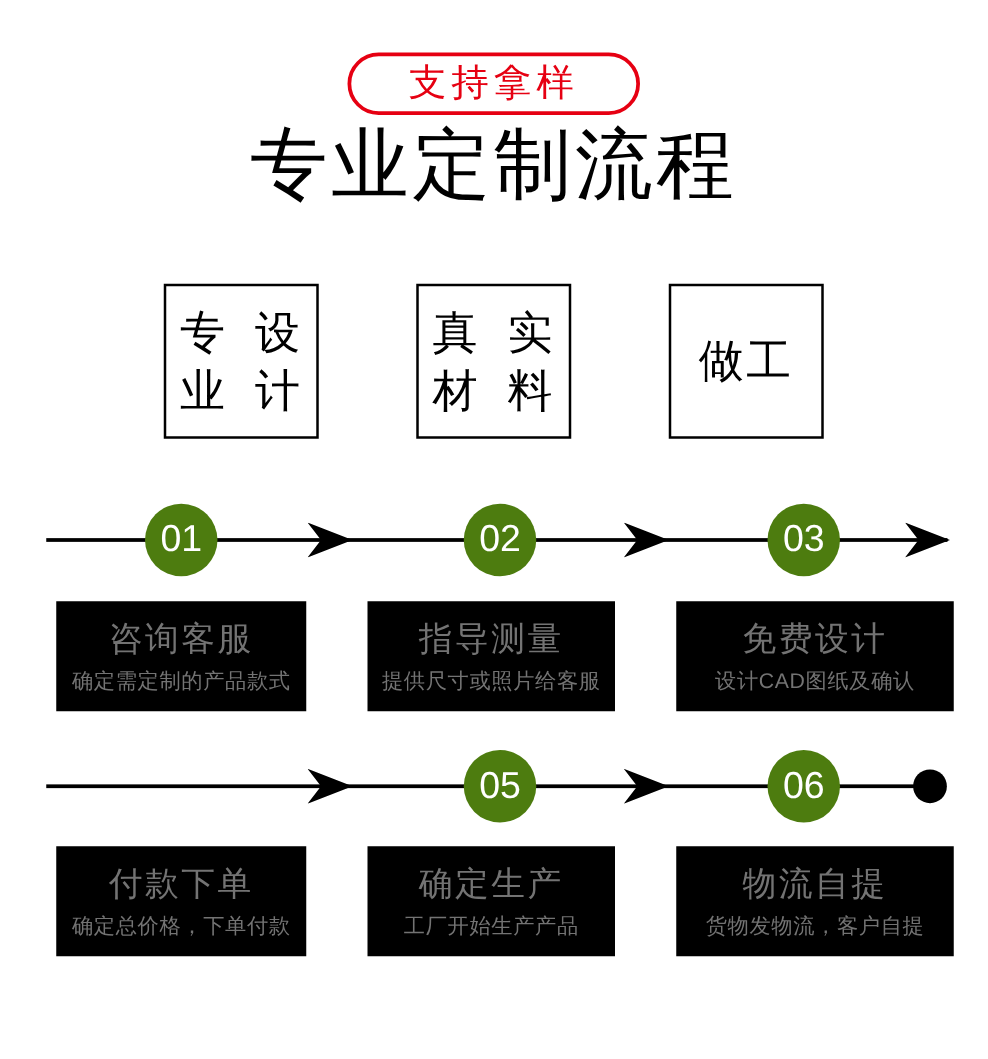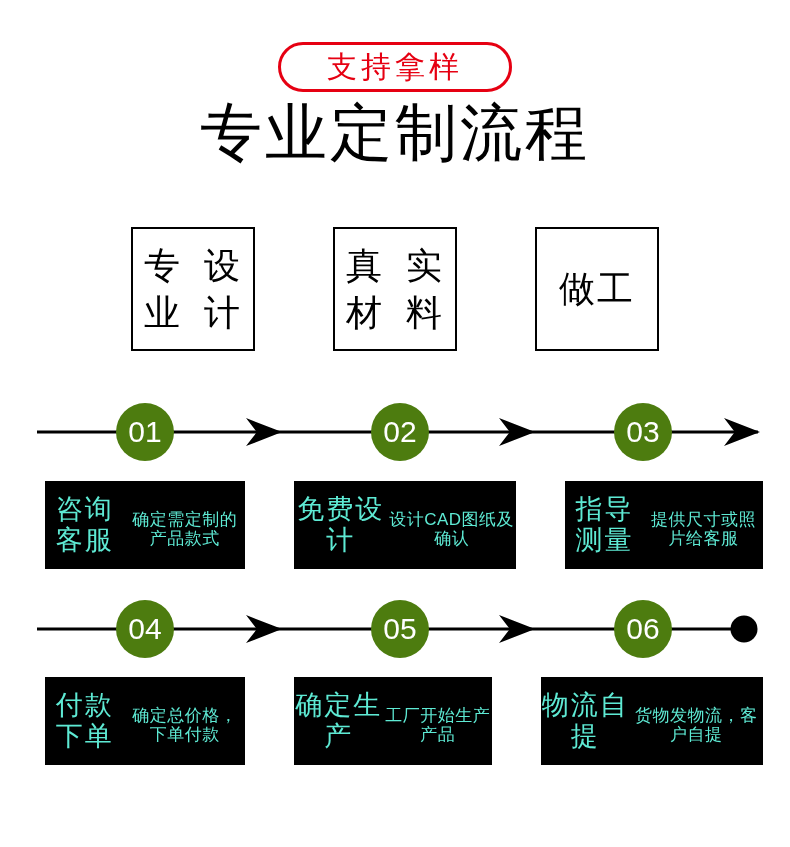--- a/index.html
+++ b/index.html
@@ -85,23 +85,23 @@
   }
   
   .info-row{
     display:flex;
     padding-left:45px;
     gap:49px;
   }
   .info-row.r1{margin-top:19px;}
   .info-row.r2{margin-top:18px;}
   .info-box{
-    background:#000;color:#5eead4;
+    background:#000;color:#737373;
     height:88px;
-    display:flex;flex-direction:row;
+    display:flex;flex-direction:column;
     align-items:center;justify-content:center;
     text-align:center;
     flex:none;
   }
   .info-box.w1{width:200px;}
   .info-box.w2{width:198px;}
   .info-box.w3{width:222px;}
   .info-title{font-size:27px;font-weight:500;letter-spacing:2px;line-height:1.15;}
   .info-desc{font-size:17px;margin-top:9px;letter-spacing:0.5px;line-height:1.1;}
 </style>
@@ -136,36 +136,35 @@
     <div class="tl-circle" style="left:145px">01</div>
     <div class="tl-circle" style="left:400px">02</div>
     <div class="tl-circle" style="left:643px">03</div>
   </div>
 
   <div class="info-row r1">
     <div class="info-box w1">
       <div class="info-title">咨询客服</div>
       <div class="info-desc">确定需定制的产品款式</div>
     </div>
+    <div class="info-box w2">
+      <div class="info-title">指导测量</div>
+      <div class="info-desc">提供尺寸或照片给客服</div>
+    </div>
     <div class="info-box w3">
       <div class="info-title">免费设计</div>
       <div class="info-desc">设计CAD图纸及确认</div>
-    </div>
-    <div class="info-box w2">
-      <div class="info-title">指导测量</div>
-      <div class="info-desc">提供尺寸或照片给客服</div>
     </div>
   </div>
 
   <div class="timeline row2">
     <div class="tl-line len2"></div>
     <div class="tl-arrow" style="left:264px"></div>
     <div class="tl-arrow" style="left:517px"></div>
     <div class="tl-dot" style="left:744px"></div>
-    <div class="tl-circle" style="left:145px">04</div>
     <div class="tl-circle" style="left:400px">05</div>
     <div class="tl-circle" style="left:643px">06</div>
   </div>
 
   <div class="info-row r2">
     <div class="info-box w1">
       <div class="info-title">付款下单</div>
       <div class="info-desc">确定总价格，下单付款</div>
     </div>
     <div class="info-box w2">

